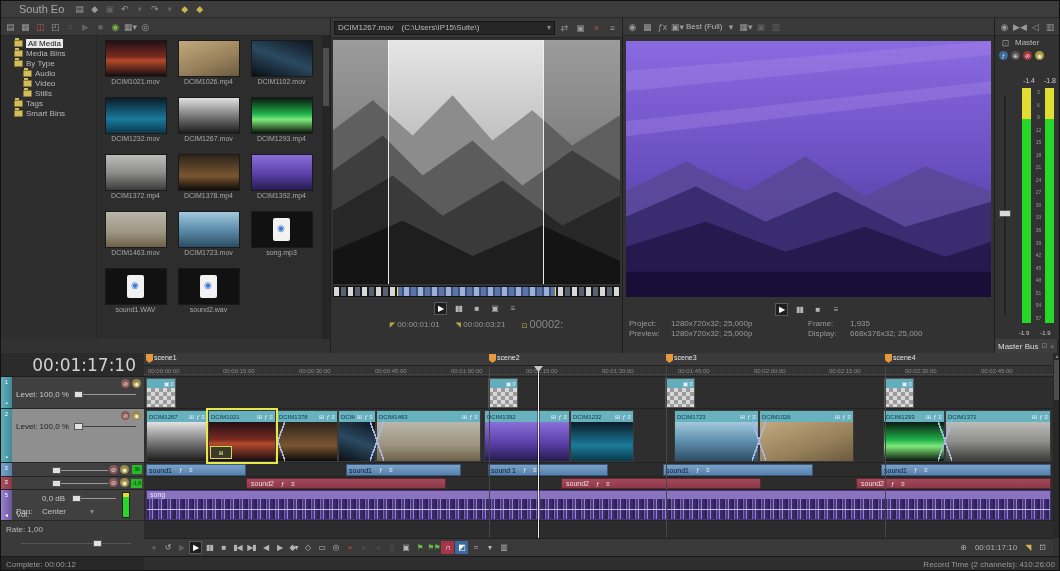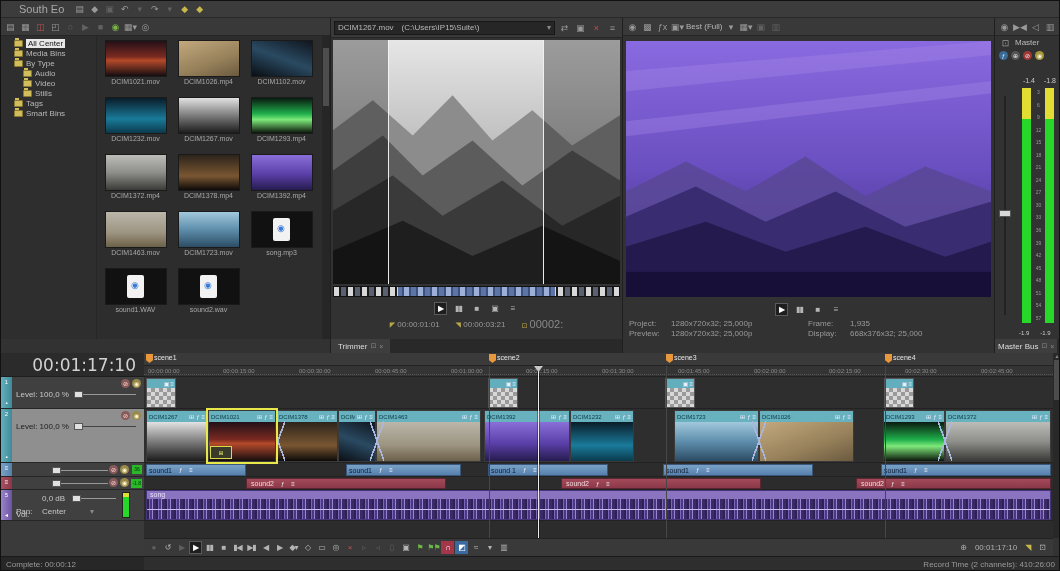--- a/index.html
+++ b/index.html
@@ -189,21 +189,21 @@
           <span class="ic grn">◉</span>
           <span class="ic">▦▾</span>
           <span class="ic">◎</span>
         </div>
     </div>
     <div class="mbody">
       <div class="tree">
 
           <div class="titem sel" style="padding-left: 13px;">
             <span class="fold"></span>
-            <span class="lab">All Center</span>
+            <span class="lab">All Media</span>
           </div>
 
           <div class="titem" style="padding-left: 13px;">
             <span class="fold"></span>
             <span class="lab">Media Bins</span>
           </div>
 
           <div class="titem" style="padding-left: 13px;">
             <span class="fold"></span>
             <span class="lab">By Type</span>
@@ -407,27 +407,20 @@
       <span class="tic hl">▶</span>
       <span class="tic">▮▮</span>
       <span class="tic">■</span>
       <span class="tic">▣</span>
       <span class="tic">≡</span>
     </div>
     <div class="tcrow">
       <span><span class="fl">◤</span> <span>00:00:01:01</span></span>
       <span><span class="fl">◥</span> <span>00:00:03:21</span></span>
       <span><span class="fl">⊡</span> <span style="font-size:11px;color:#8a8a8a">00002:</span></span>
-    </div>
-    <div class="tabbar">
-      <div class="tab active">
-        <span>Trimmer</span>
-        <span class="tctl">⊡</span>
-        <span class="tctl">×</span>
-      </div>
     </div>
   </div>
 
   <div class="panel" id="previewPanel">
     <div class="ptoolbar">
       <span class="ic">◉</span>
       <span class="ic">▩</span>
       <span class="ic">ƒx</span>
       <span class="ic">▣▾</span>
       <span style="font-size:8px;color:#b8b8b8">Best (Full)</span>
@@ -611,20 +604,26 @@
         <div class="sline" style="left:60px;top:8px;width:44px">
             <span class="shandle"></span>
           </div>
         <span style="position:absolute;left:4px;top:17px">Pan:</span>
         <span style="position:absolute;left:30px;top:17px">Center</span>
         <span style="position:absolute;left:78px;top:17px;color:#888">▾</span>
         <div class="vmeter"></div>
       </div>
     </div>
 
+    <div class="raterow">
+      <span style="position:absolute;left:5px;top:4px">Rate: 1,00</span>
+      <div class="sline" style="position:absolute;left:20px;top:22px;width:110px;background:#555">
+          <span class="shandle" style="left:72px"></span>
+        </div>
+    </div>
   </div>
 
   <div id="tlBody">
     <div class="markerbar">
 
         <div class="marker" style="left: 2px;">
           <span class="mflag"></span>
           <span>scene1</span>
         </div>
 

